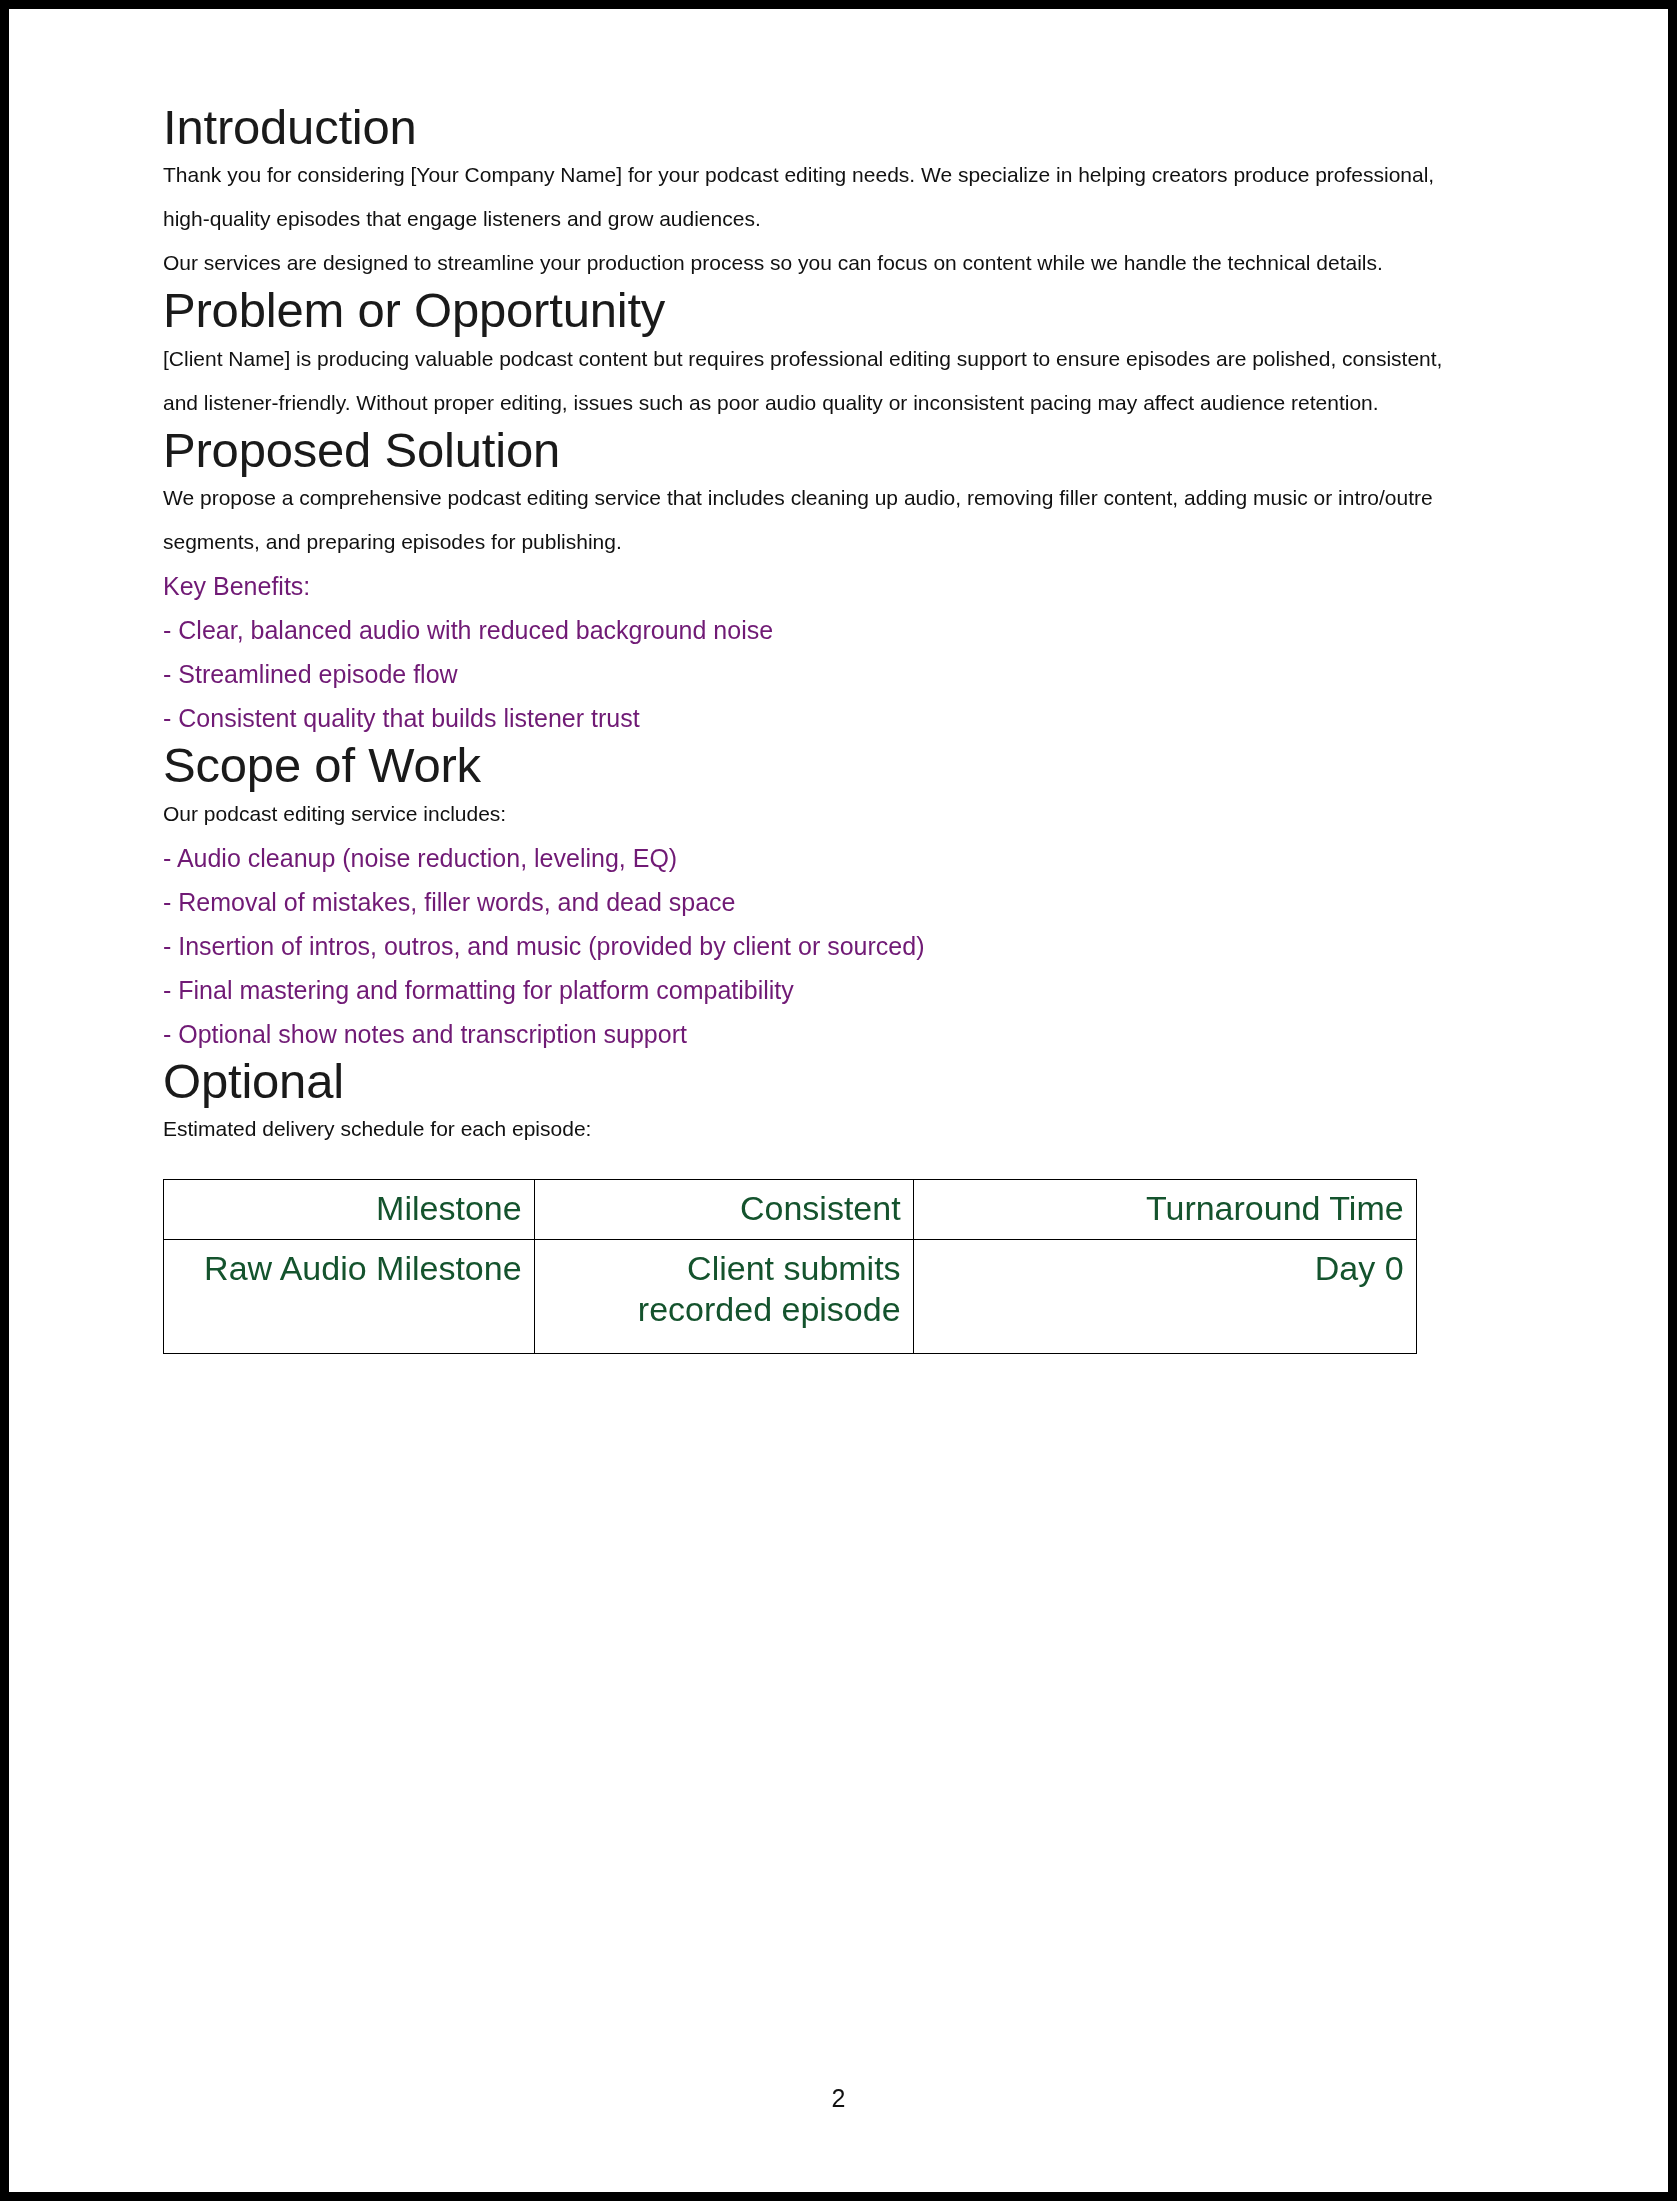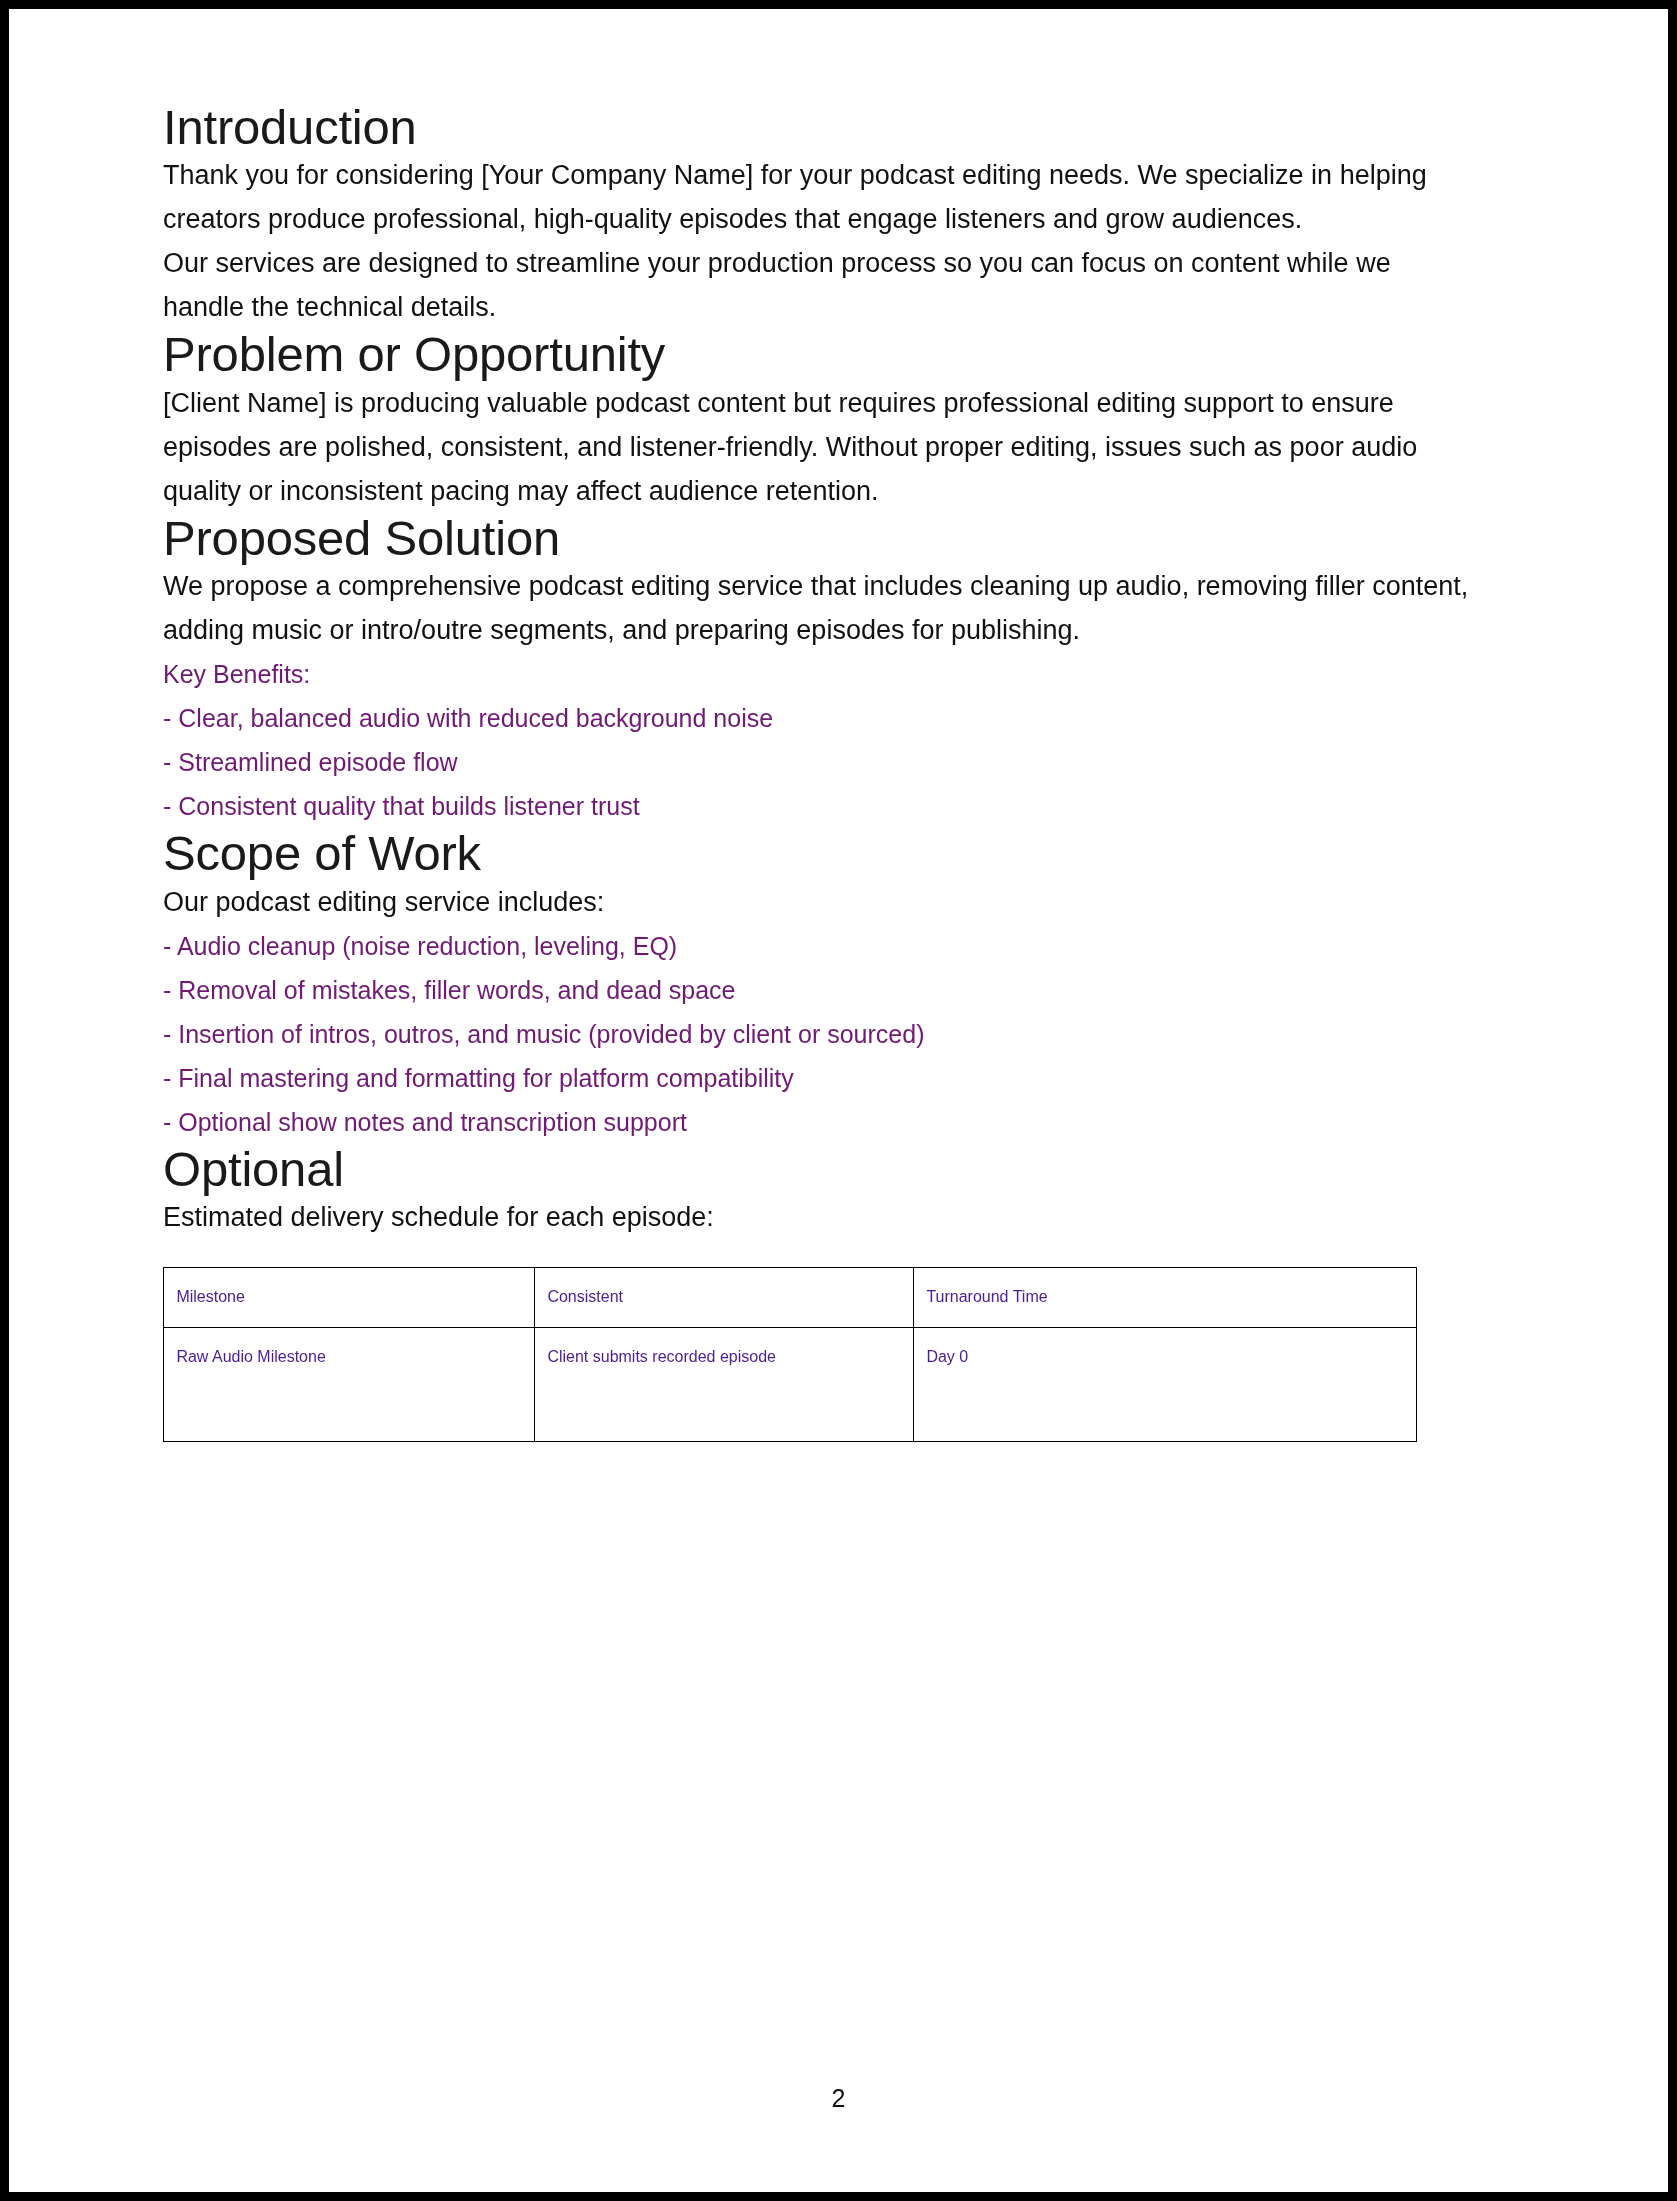--- a/index.html
+++ b/index.html
@@ -45,21 +45,21 @@
   }
 
   .sec-intro   { margin-top: 7px; }
   .sec-problem { margin-top: 55px; }
   .sec-solution{ margin-top: 55px; }
   .sec-scope   { margin-top: 55px; }
   .sec-timeline{ margin-top: 56px; }
 
   p.body-para {
     font-family: "Liberation Sans", sans-serif;
-    font-size: 27px;
+    font-size: 21px;
     line-height: 44px;
     margin: 0;
     color: #111111;
     max-width: 1306px;
   }
 
   .para-gap-lg { margin-top: 37px; }
   .para-gap-md { margin-top: 25px; }
 
   .list-block {
@@ -75,26 +75,26 @@
     border-collapse: collapse;
     width: 1253px;
     margin-top: 28px;
     table-layout: fixed;
   }
   table.timeline-table td,
   table.timeline-table th {
     border: 1.8px solid #000000;
     padding: 8px 12.4px 9.7px 12.4px;
     font-family: "Liberation Sans", sans-serif;
-    font-size: 16px;
+    font-size: 34px;
     line-height: 41px;
     font-weight: 400;
-    text-align: left;
+    text-align: right;
     vertical-align: top;
-    color: #4c1d95;
+    color: #14532d;
   }
   table.timeline-table col.c1 { width: 371px; }
   table.timeline-table col.c2 { width: 379px; }
   table.timeline-table col.c3 { width: 503px; }
 
   table.timeline-table tbody tr.data-row td { height: 95px; }
 
   .page-number {
     position: absolute;
     left: 0;

